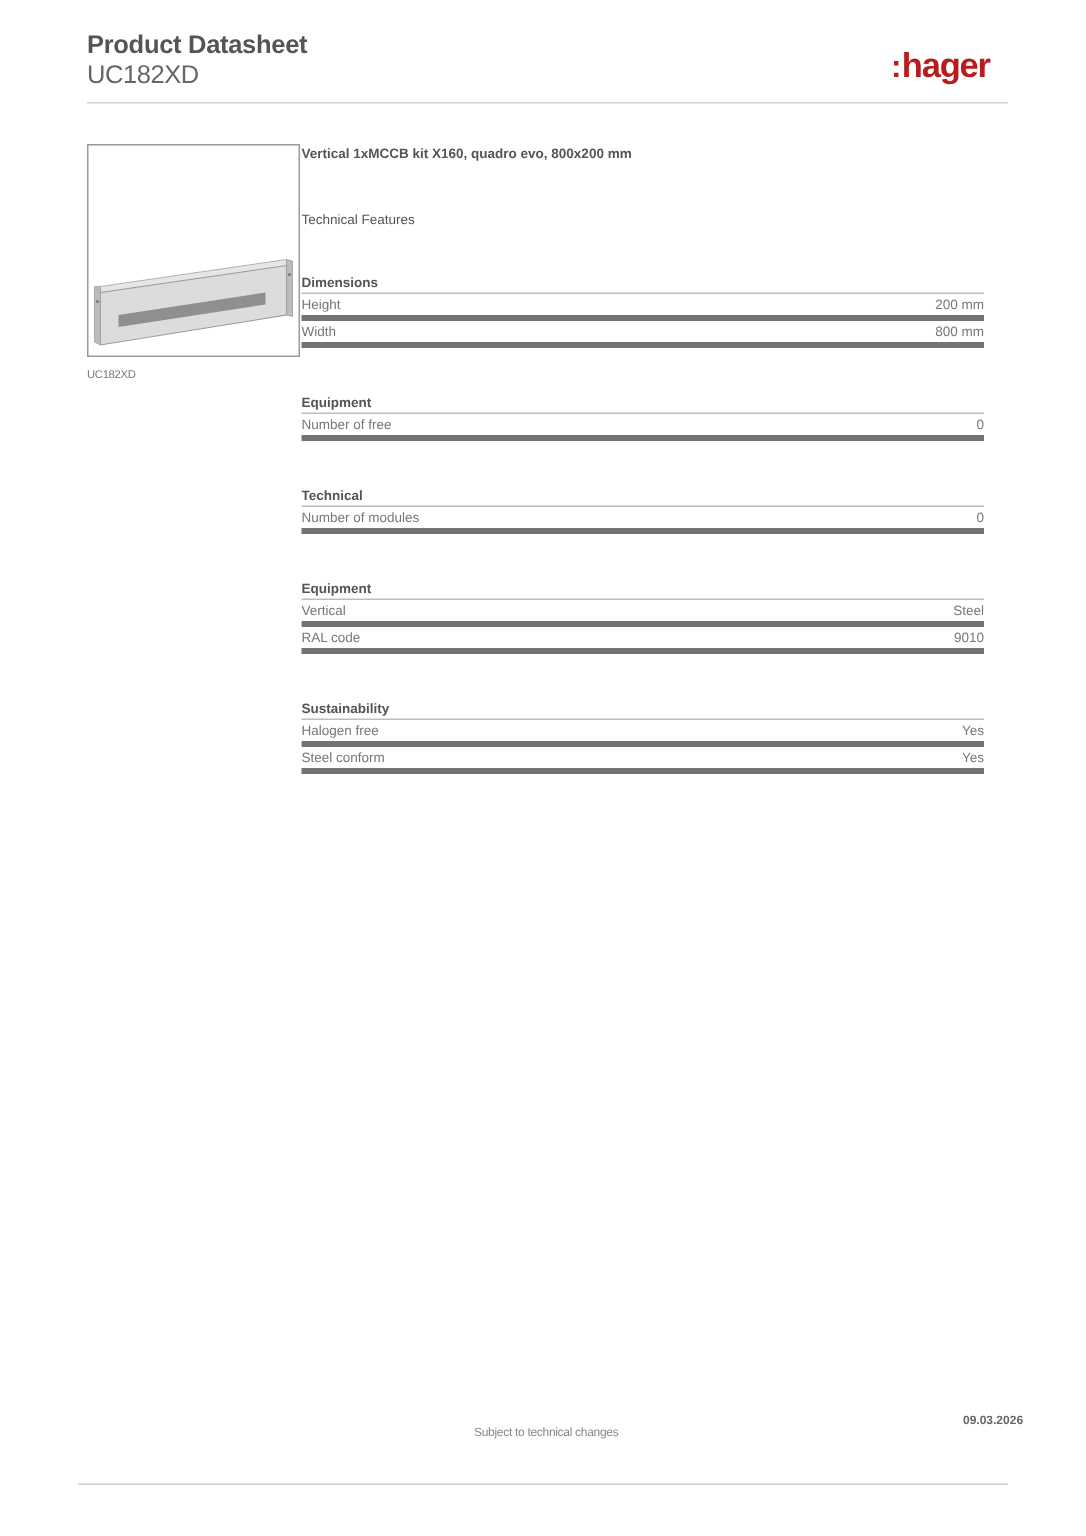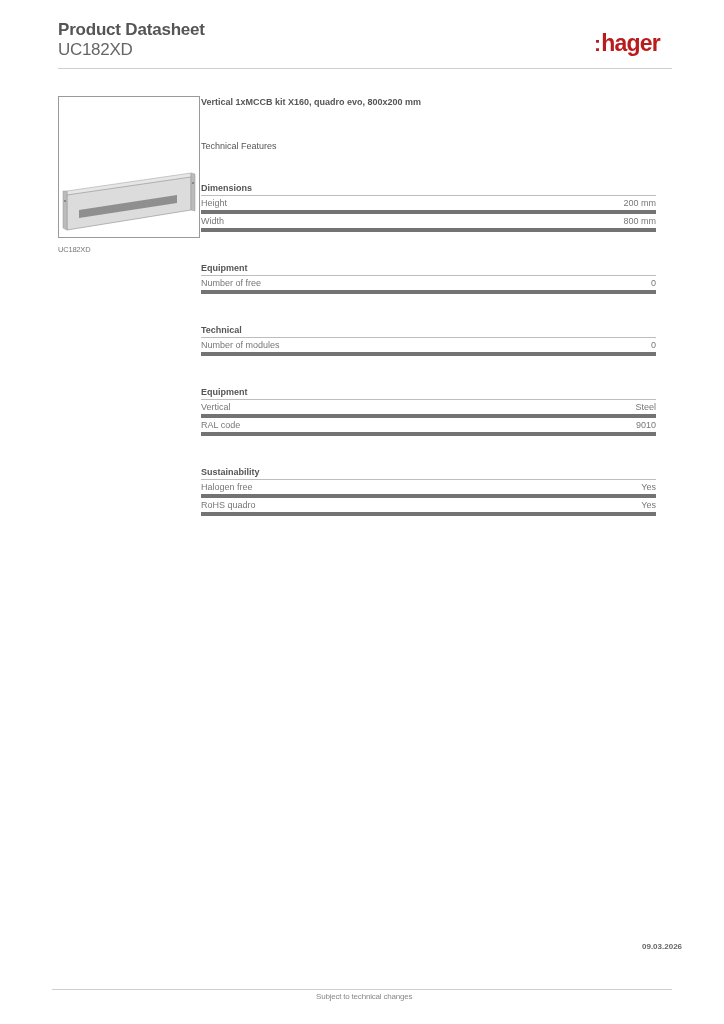--- a/index.html
+++ b/index.html
@@ -16,21 +16,21 @@
 
   .content { position:absolute; left:201px; top:96px; width:455px; }
   .product-desc { font-size:9px; font-weight:bold; color:#555; height:12px; line-height:12px; }
   .tech-title { font-size:9px; font-weight:normal; color:#555; margin-top:32px; height:12px; line-height:12px; }
   .section { margin-top:30px; }
   .section-title { font-size:9px; font-weight:bold; color:#555; height:12px; line-height:12px; border-bottom:1px solid #bdbdbd; padding-bottom:1px; }
   .row { display:flex; justify-content:space-between; font-size:9px; color:#777; height:13px; line-height:13px; border-bottom:4px solid #737373; padding-top:1px; }
   .row .v { text-align:left; }
 
   .footer-rule { position:absolute; left:52px; top:989px; width:620px; height:1px; background:#cfcfcf; }
-  .footer-note { position:absolute; left:316px; top:992px; font-size:8px; color:#888; letter-spacing:-0.2px; }
+  .footer-note { position:absolute; left:316px; top:950px; font-size:8px; color:#888; letter-spacing:-0.2px; }
   .footer-date { position:absolute; left:626px; top:942px; font-size:8px; font-weight:bold; color:#666;padding-left:16px; }
 </style>
 </head>
 <body>
 
 <div class="header-title">Product Datasheet</div>
 <div class="header-sub">UC182XD</div>
 <div class="logo"><span class="colon">:</span><span>hager</span></div>
 <div class="header-rule"></div>
 
@@ -91,21 +91,21 @@
       </div>
   </div>
 
   <div class="section">
     <div class="section-title">Sustainability</div>
     <div class="row">
         <span>Halogen free</span>
         <span class="v">Yes</span>
       </div>
     <div class="row">
-        <span>RoHS quadro</span>
+        <span>Steel conform</span>
         <span class="v">Yes</span>
       </div>
   </div>
 </div>
 
 <div class="footer-rule"></div>
 <div class="footer-note">Subject to technical changes</div>
 <div class="footer-date">09.03.2026</div>
 
 </body></html>

